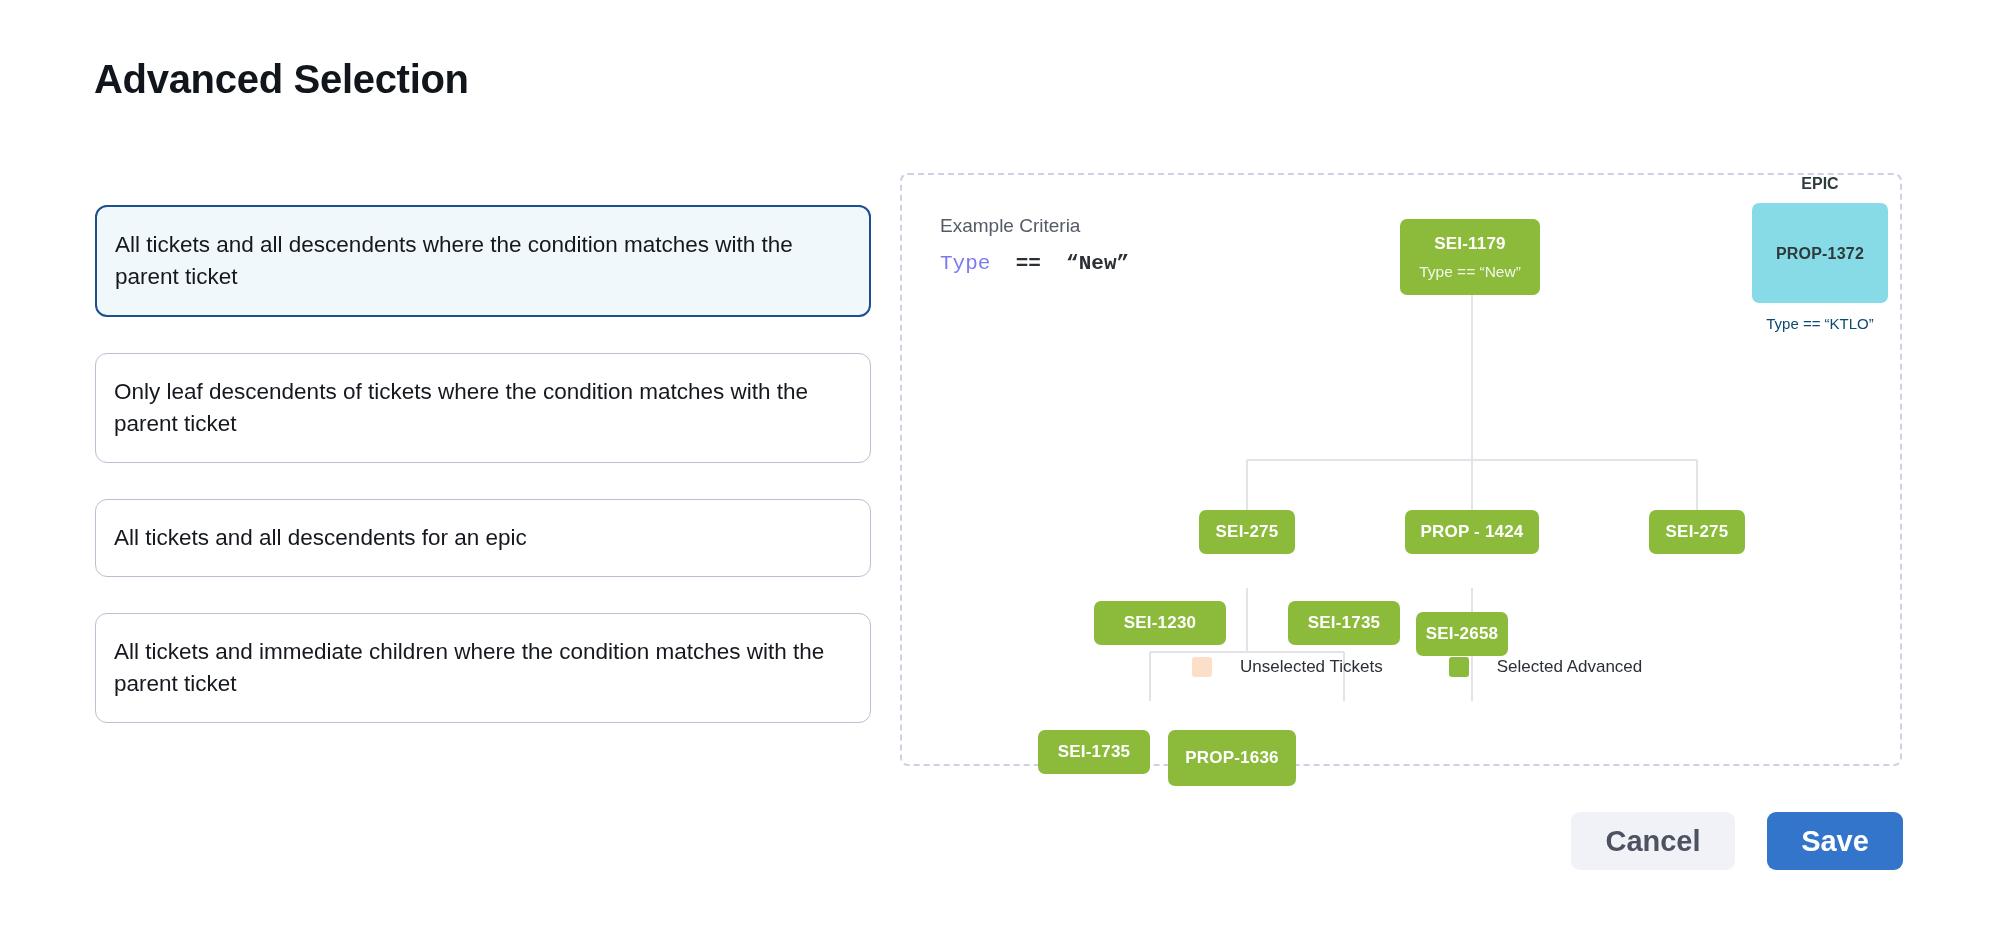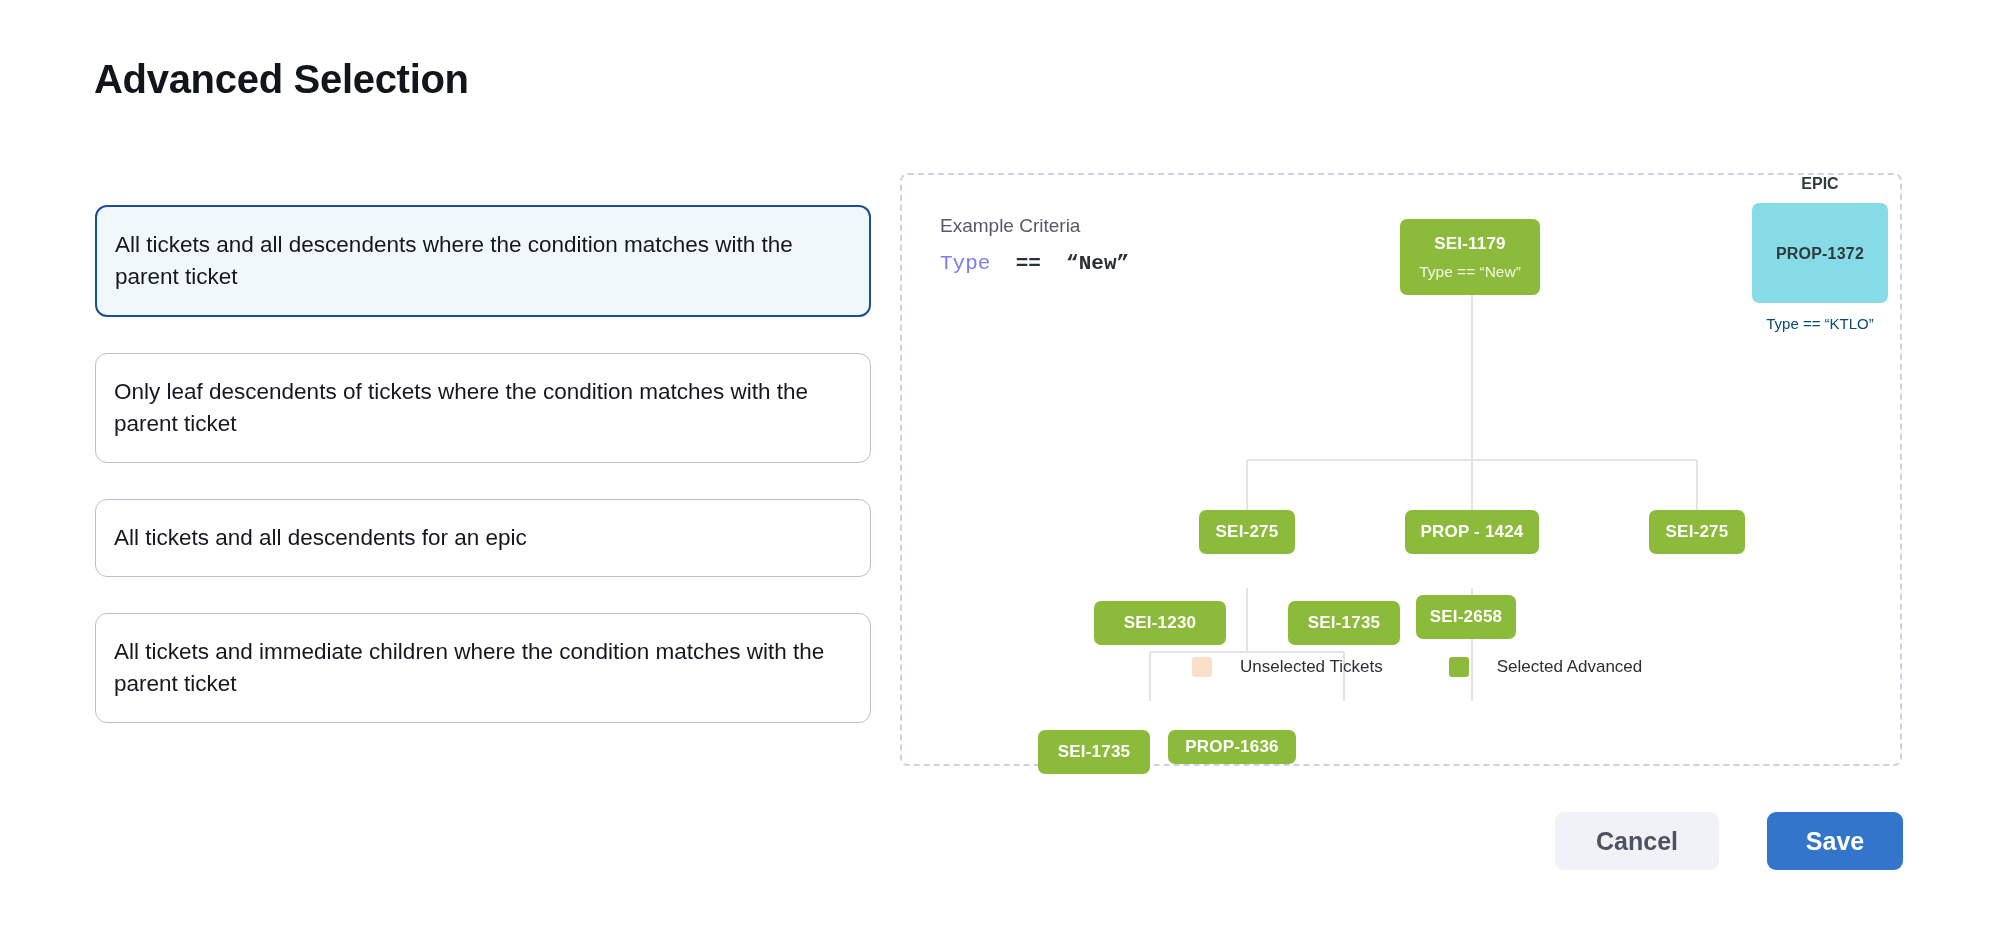--- a/index.html
+++ b/index.html
@@ -120,28 +120,27 @@
     left: 0; top: 812px;
     width: 1903px;
     display: flex;
     justify-content: flex-end;
     align-items: center;
     gap: 32px;
   }
   .btn {
     border: none;
     border-radius: 9px;
-    font-size: 25px;
+    font-size: 29px;
     font-weight: 700;
     font-family: "Liberation Sans", sans-serif;
     cursor: pointer;
     padding: 0 34px;
     height: 58px;
     line-height: 58px;
-    margin-left: 16px;
   }
   .btn-cancel { background: #f1f2f7; color: #4c5260; min-width: 164px; }
   .btn-save   { background: #3275cb; color: #ffffff; min-width: 136px; }
 </style>
 </head>
 <body>
 
 <div class="page">
 
   <div class="page-title">Advanced Selection</div>
@@ -221,29 +220,29 @@
     </div>
 
     <div class="node green" style="left:192px; top:426px; width:132px; height:44px;">
       <span class="n-id">SEI-1230</span>
     </div>
 
     <div class="node green" style="left:386px; top:426px; width:112px; height:44px;">
       <span class="n-id">SEI-1735</span>
     </div>
 
-    <div class="node green" style="left:514px; top:420px; width:100px; height:44px;">
+    <div class="node green" style="left:514px; top:437px; width:92px; height:44px;">
       <span class="n-id">SEI-2658</span>
     </div>
 
     <div class="node green" style="left:136px; top:555px; width:112px; height:44px;">
       <span class="n-id">SEI-1735</span>
     </div>
 
-    <div class="node green" style="left:266px; top:555px; width:128px; height:34px;">
+    <div class="node green" style="left:266px; top:555px; width:128px; height:56px;">
       <span class="n-id">PROP-1636</span>
     </div>
 
     <div class="legend">
       <div class="legend-item">
         <span class="legend-swatch" style="background:#fbdfc8;"></span>
         <span class="legend-label">Unselected Tickets</span>
       </div>
       <div class="legend-item">
         <span class="legend-swatch" style="background:#8cba3b;"></span>

